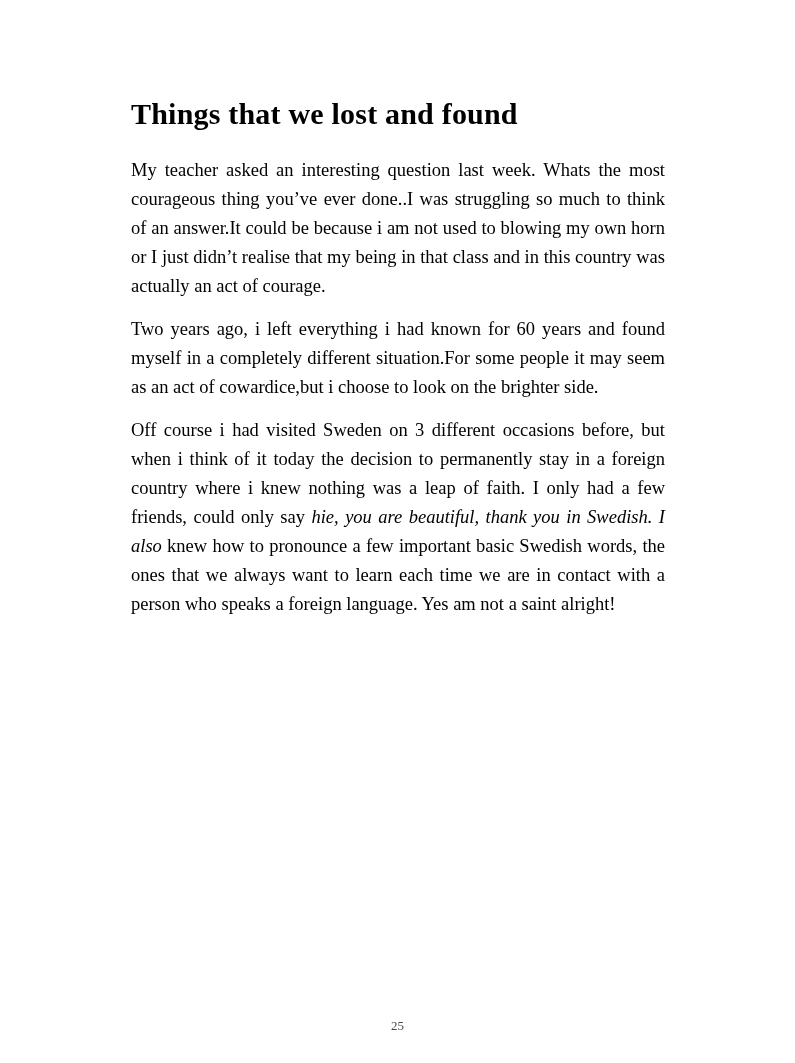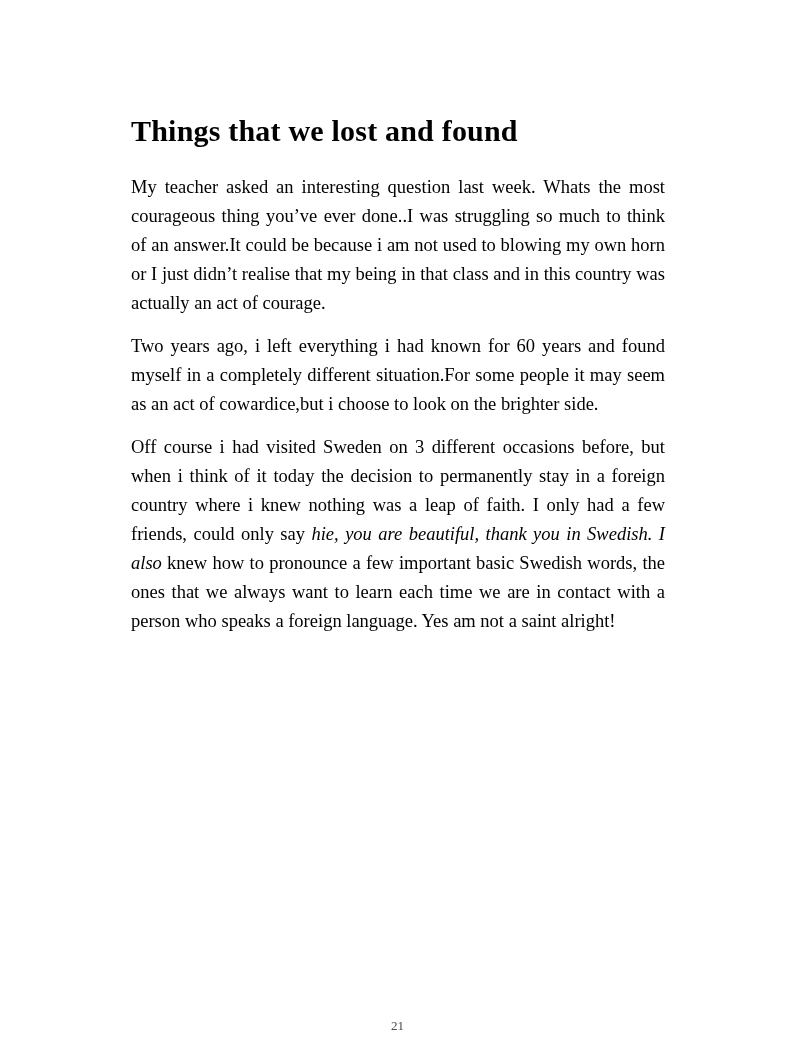--- a/index.html
+++ b/index.html
@@ -28,21 +28,21 @@
     left: 131px;
     top: 96px;
     width: 534px;
   }
   .doc-title {
     font-family: "Liberation Serif", "DejaVu Serif", serif;
     font-weight: bold;
     font-size: 30px;
     line-height: 36px;
     letter-spacing: 0.2px;
-    margin: 17px 0 24px 0;
+    margin: 0 0 24px 0;
     text-align: left;
   }
   .para {
     font-size: 18.5px;
     line-height: 29px;
     text-align: justify;
     text-justify: inter-word;
     margin: 9px 0 14px 0;
     hyphens: none;
   }
@@ -73,15 +73,15 @@
     <h1 class="doc-title">Things that we lost and found</h1>
 
     <p class="para">My teacher asked an interesting question last week. Whats the most courageous thing you’ve ever done..I was struggling so much to think of an answer.It could be because i am not used to blowing my own horn  or I just didn’t realise that my being in that class and in this country was actually an act of courage.</p>
 
     <p class="para">Two years ago, i left everything i had known for 60 years and  found myself in a completely different situation.For some people it may seem as an act of cowardice,but i choose to look on the brighter side.</p>
 
     <p class="para"><span>Off course i had visited  Sweden on 3  different occasions before,  but when i think of it today  the decision to permanently stay in a foreign country where i knew nothing was  a leap of faith. I only had a few friends, could only say </span><span class="em">hie, you are beautiful, thank you in Swedish. I also</span><span> knew how to pronounce a  few important basic  Swedish words, the ones that we always want to learn each time we are in contact with a person who speaks a foreign language. Yes am not a saint alright!</span></p>
 
   </div>
 
-  <div class="page-number">21</div>
+  <div class="page-number">25</div>
 
 </div>
 
 </body></html>

